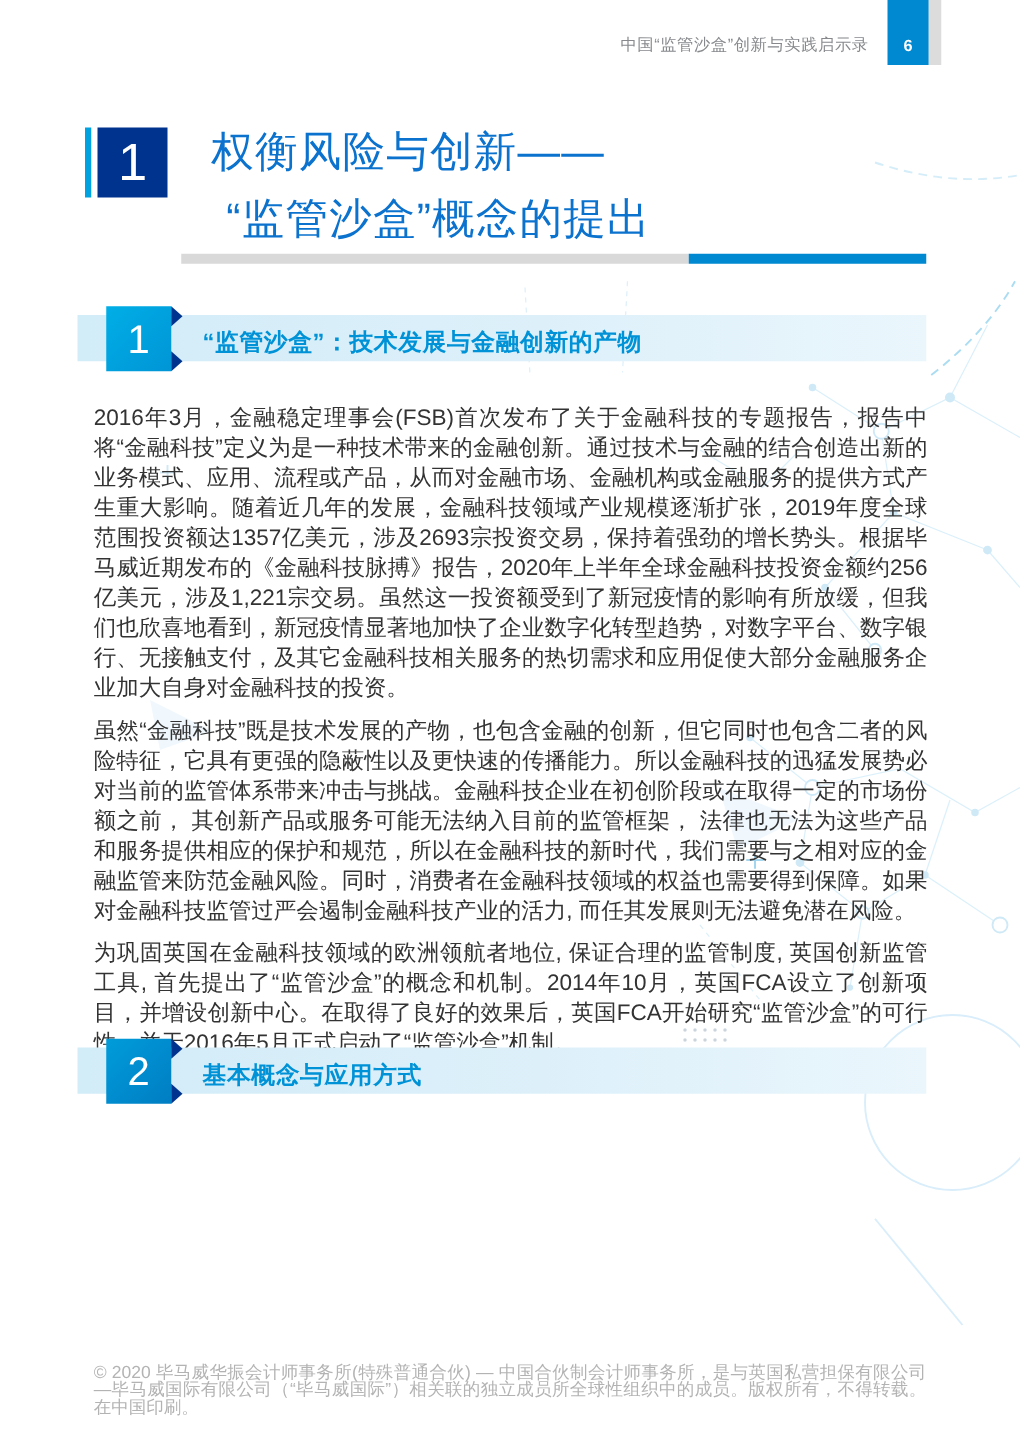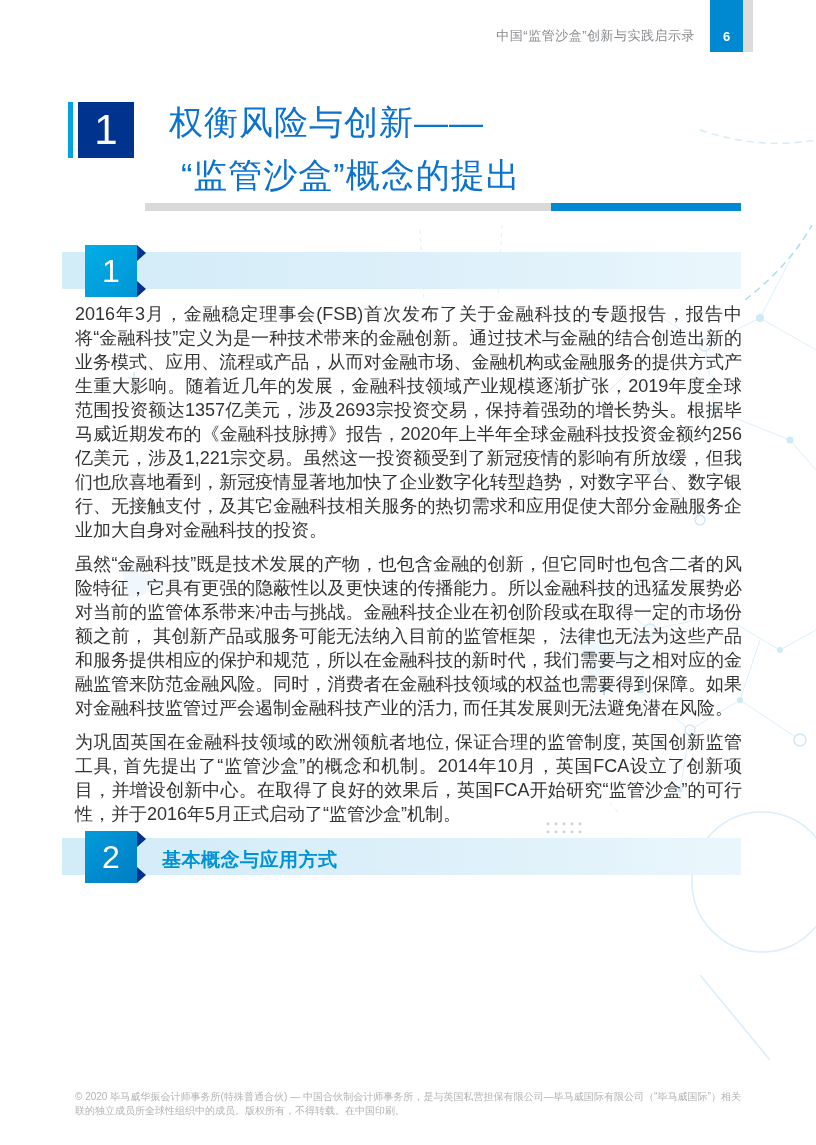--- a/index.html
+++ b/index.html
@@ -74,29 +74,30 @@
     font-size:19px;font-weight:bold;color:#0092d6;letter-spacing:.5px;
   }
   .section-title.s1{top:261px;}
   .section-title.s2{top:847px;}
 
   
   .content{
     position:absolute;left:75px;width:667px;
     font-size:18px;line-height:24px;color:#333333;
     text-align:justify;
+    margin-top:20px;
   }
   .content-1{top:302px;}
   .content-2{top:905px;}
   .content p{margin:0 0 10px 0;}
 
   
   .doc-footer{
     position:absolute;left:75px;top:1090px;width:666px;
-    font-size:10px;line-height:14px;color:#b3b3b3;text-align:justify;
+    font-size:14px;line-height:14px;color:#b3b3b3;text-align:justify;
   }
 </style>
 </head>
 <body>
 
 <div class="page">
 
   <svg class="decor" viewBox="0 0 816 1145" xmlns="http://www.w3.org/2000/svg">
     <g stroke="#d7eefa" stroke-width="1" fill="none" opacity="0.9">
       <path d="M650 310 L705 345 L760 318 L816 350 M705 345 L715 410 L790 440 M715 410 L660 470 L700 520 M790 440 L816 470 M760 318 L790 260"></path>
@@ -197,20 +198,21 @@
   <div class="chapter-title">
     <div class="line1">权衡风险与创新——</div>
     <div class="line2">“监管沙盒”概念的提出</div>
   </div>
   <div class="divider">
     <span class="seg-gray"></span><span class="seg-blue"></span>
   </div>
 
   <div class="band band1"></div>
   <div class="badge badge1">1</div>
+  <div class="section-title s1">“监管沙盒”：技术发展与金融创新的产物</div>
   <div class="content content-1">
     <p>2016年3月，金融稳定理事会(FSB)首次发布了关于金融科技的专题报告，报告中将“金融科技”定义为是一种技术带来的金融创新。通过技术与金融的结合创造出新的业务模式、应用、流程或产品，从而对金融市场、金融机构或金融服务的提供方式产生重大影响。随着近几年的发展，金融科技领域产业规模逐渐扩张，2019年度全球范围投资额达1357亿美元，涉及2693宗投资交易，保持着强劲的增长势头。根据毕马威近期发布的《金融科技脉搏》报告，2020年上半年全球金融科技投资金额约256亿美元，涉及1,221宗交易。虽然这一投资额受到了新冠疫情的影响有所放缓，但我们也欣喜地看到，新冠疫情显著地加快了企业数字化转型趋势，对数字平台、数字银行、无接触支付，及其它金融科技相关服务的热切需求和应用促使大部分金融服务企业加大自身对金融科技的投资。</p>
     <p>虽然“金融科技”既是技术发展的产物，也包含金融的创新，但它同时也包含二者的风险特征，它具有更强的隐蔽性以及更快速的传播能力。所以金融科技的迅猛发展势必对当前的监管体系带来冲击与挑战。金融科技企业在初创阶段或在取得一定的市场份额之前， 其创新产品或服务可能无法纳入目前的监管框架， 法律也无法为这些产品和服务提供相应的保护和规范，所以在金融科技的新时代，我们需要与之相对应的金融监管来防范金融风险。同时，消费者在金融科技领域的权益也需要得到保障。如果对金融科技监管过严会遏制金融科技产业的活力, 而任其发展则无法避免潜在风险。</p>
     <p>为巩固英国在金融科技领域的欧洲领航者地位, 保证合理的监管制度, 英国创新监管工具, 首先提出了“监管沙盒”的概念和机制。2014年10月，英国FCA设立了创新项目，并增设创新中心。在取得了良好的效果后，英国FCA开始研究“监管沙盒”的可行性，并于2016年5月正式启动了“监管沙盒”机制。</p>
   </div>
 
   <div class="band band2"></div>
   <div class="badge badge2">2</div>
   <div class="section-title s2">基本概念与应用方式</div>
 

